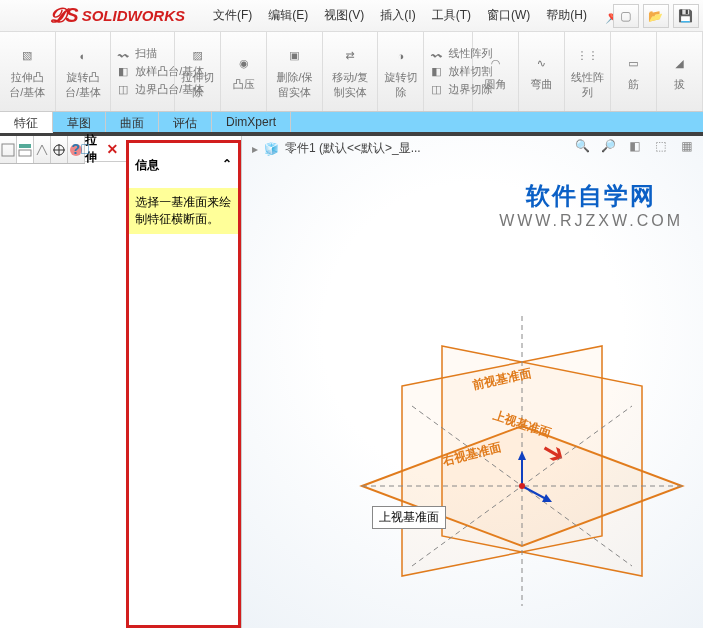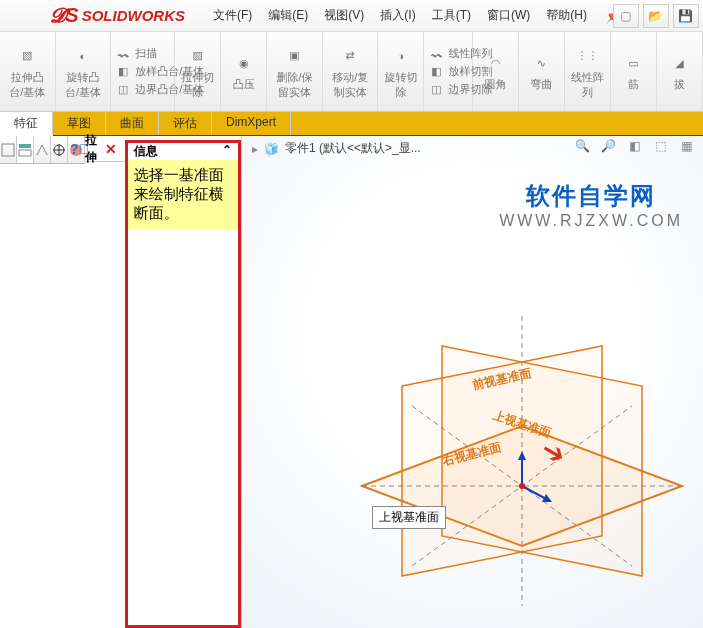--- a/index.html
+++ b/index.html
@@ -14,36 +14,36 @@
 .qat { position: absolute; right: 4px; top: 4px; display: flex; gap: 4px; }
 .qat-btn { width: 26px; height: 24px; border: 1px solid #d0d0d0; background: linear-gradient(#fff,#eee); display: flex; align-items: center; justify-content: center; color: #888; }
 
 .ribbon { height: 80px; background: linear-gradient(#fdfdfd,#ececec); border-bottom: 1px solid #ccc; display: flex; overflow: hidden; }
 .rgroup { display: flex; flex-direction: column; align-items: center; justify-content: center; padding: 4px 6px; border-right: 1px solid #ddd; color: #777; font-size: 11px; text-align: center; min-width: 46px; }
 .rgroup.small { flex-direction: column; align-items: flex-start; gap: 2px; padding: 4px 4px; }
 .rgroup .ric { width: 24px; height: 24px; margin-bottom: 2px; display: flex; align-items: center; justify-content: center; }
 .rgroup.small .row { display: flex; align-items: center; gap: 4px; white-space: nowrap; }
 .rgroup.small .ric { width: 16px; height: 16px; margin: 0; }
 
-.tabs { height: 24px; display: flex; background: #eab308; border-bottom: 1px solid #404040; }
+.tabs { height: 24px; display: flex; background: #7dd3fc; border-bottom: 4px solid #404040; }
 .tab { padding: 3px 14px; border-right: 1px solid #ccc; color: #333; cursor: pointer; font-size: 12px; }
 .tab.active { background: #fff; border-bottom: 2px solid #fff; margin-bottom: -1px; }
 
 .workspace { position: absolute; top: 136px; left: 0; right: 0; bottom: 0; display: flex; }
 .feature-panel { width: 242px; border-right: 1px solid #ccc; display: flex; flex-direction: row; background: #fff; }
 .panel-tabs { height: 28px; display: flex; border-bottom: 1px solid #bbb; }
 .ptab { flex: 1; display: flex; align-items: center; justify-content: center; border-right: 1px solid #ccc; cursor: pointer; background: linear-gradient(#fff,#eee); }
 .ptab.active { background: #fff; }
 .panel-title { height: 26px; display: flex; align-items: center; justify-content: center; position: relative; border-bottom: 1px solid #ccc; font-weight: bold; }
 .panel-title .help { position: absolute; right: 8px; color: #2a7ab0; font-size: 14px; }
 .cancel-row { height: 26px; display: flex; align-items: center; padding: 0 8px; border-bottom: 1px solid #ccc; }
 .cancel-x { color: #d21e1e; font-size: 14px; font-weight: bold; }
 .info-box { border: 3px solid #d21e1e; margin: 4px 0 0 0; }
-.info-head { display: flex; justify-content: space-between; padding: 0 6px; font-weight: bold; background: #fff; }
-.info-body { background: #ffff99; padding: 6px; font-size: 15px; }
+.info-head { display: flex; justify-content: space-between; padding: 14px 6px; font-weight: bold; background: #fff; }
+.info-body { background: #ffff99; padding: 6px; font-size: 12px; }
 
 .viewport { flex: 1; position: relative; background: radial-gradient(circle at 50% 40%, #fff 40%, #eef3f8 100%); overflow: hidden; }
 .bc { position: absolute; top: 4px; left: 10px; display: flex; align-items: center; gap: 6px; color: #444; }
 .bc .arrow { color: #888; }
 .view-tools { position: absolute; top: 0; right: 6px; display: flex; gap: 6px; }
 .vt { width: 20px; height: 20px; color: #888; display: flex; align-items: center; justify-content: center; }
 
 .watermark { position: absolute; top: 44px; right: 20px; text-align: center; }
 .watermark .cn { font-size: 24px; font-weight: bold; color: #0b60c6; letter-spacing: 2px; }
 .watermark .url { font-size: 16px; color: #777; letter-spacing: 3px; }

